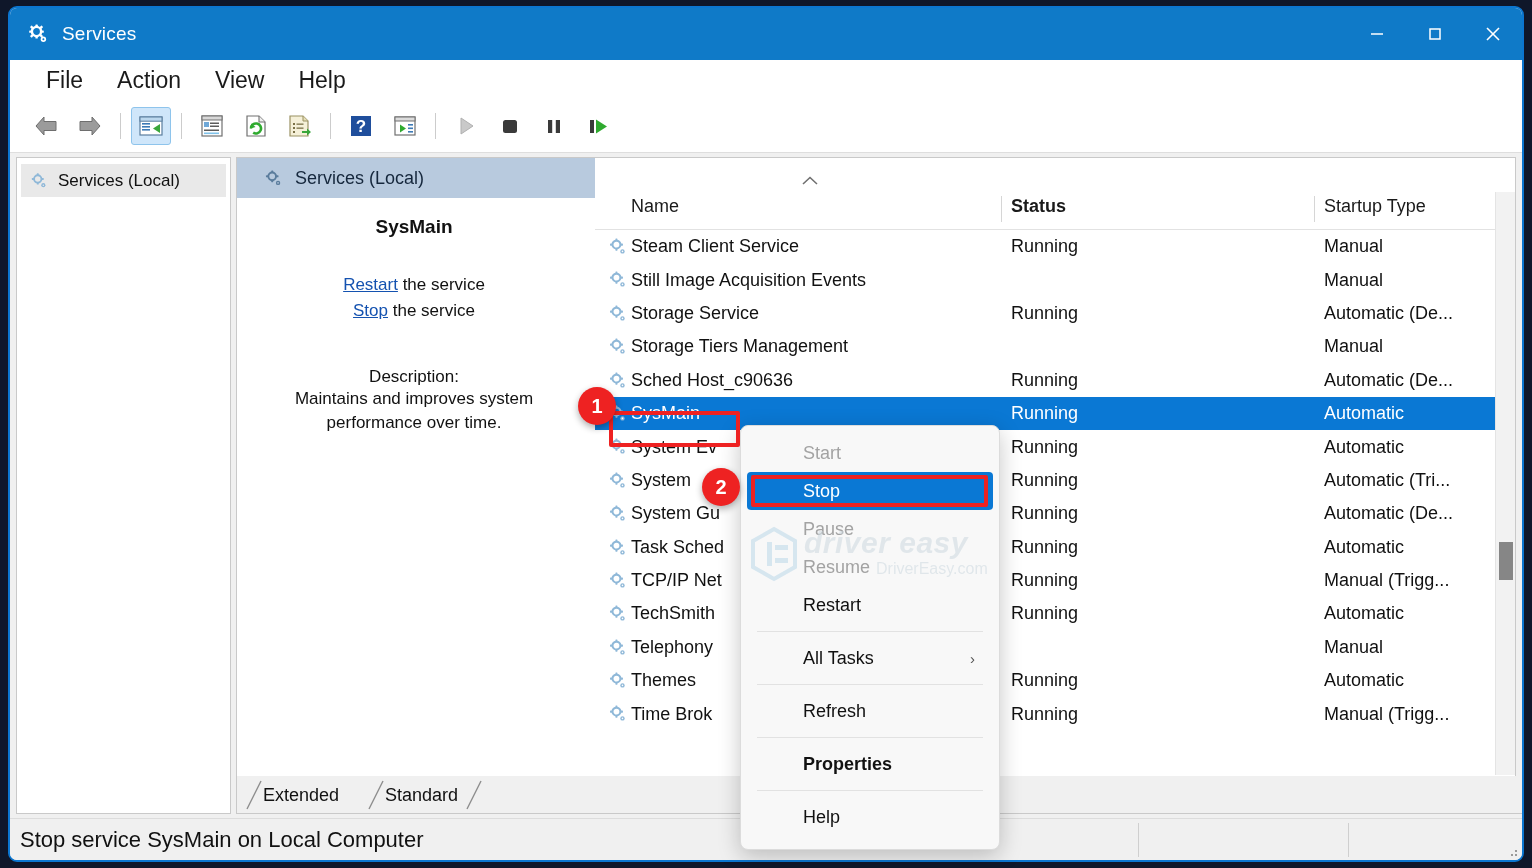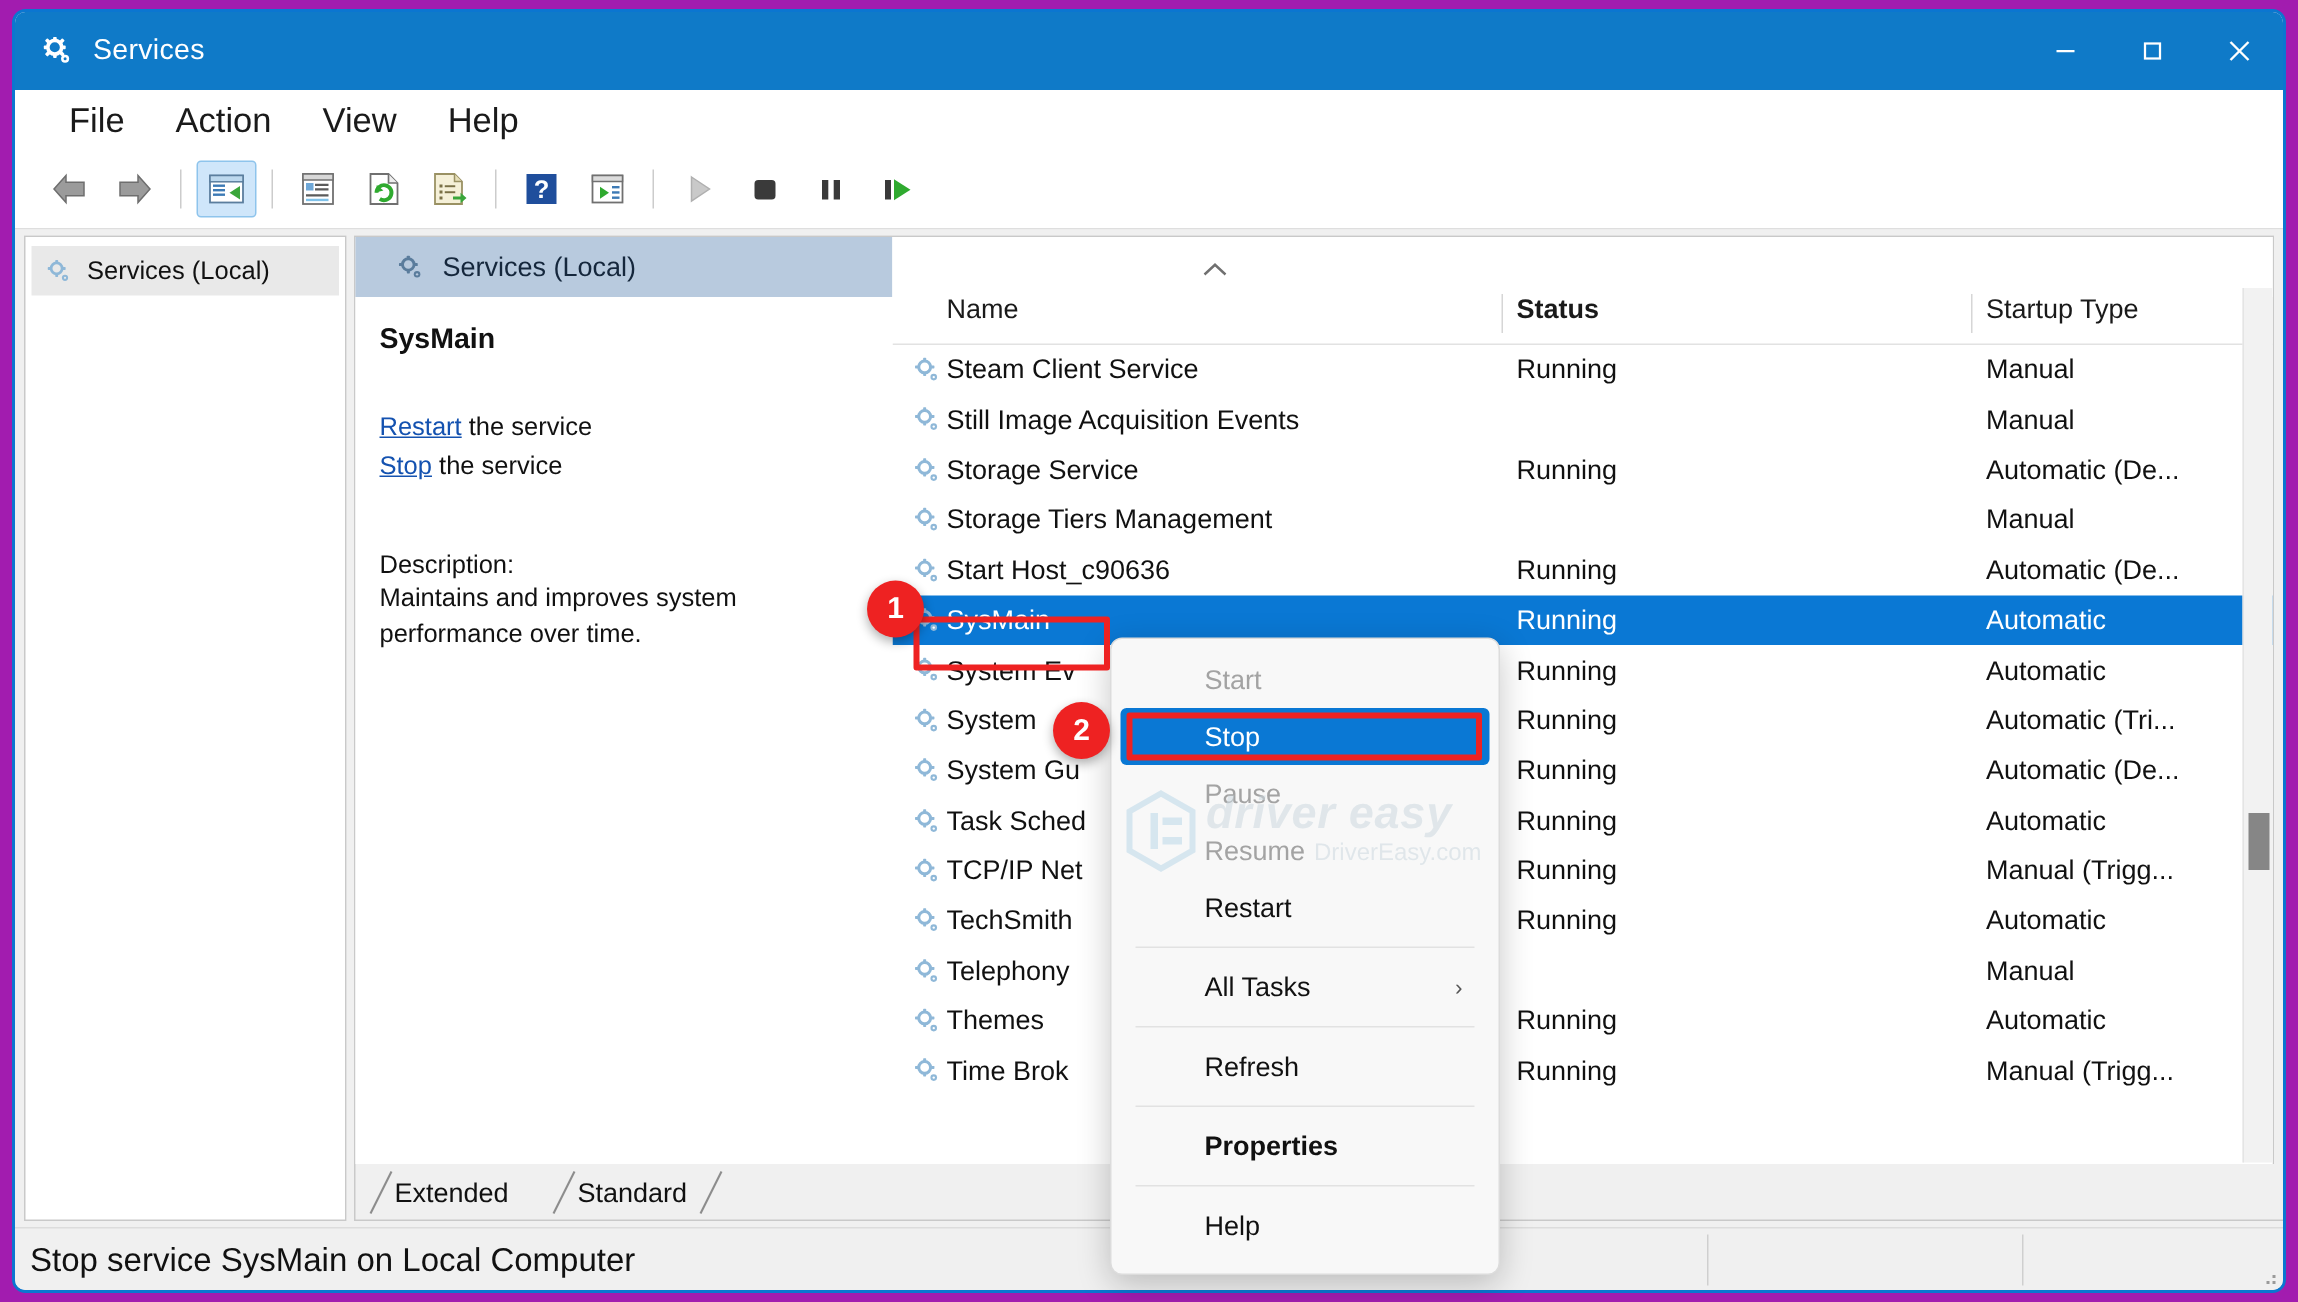--- a/index.html
+++ b/index.html
@@ -6,22 +6,23 @@
   html, body {
     margin: 0; padding: 0;
     width: 1532px; height: 868px;
     overflow: hidden;
     font-family: "Liberation Sans", sans-serif;
     background: #ffffff;
   }
   #app {
     position: relative;
     width: 1532px; height: 868px;
-    background: #a21caf;
+    background: #0f172a;
     overflow: hidden;
+    text-align: center;
   }
 
   
   .win-frame {
     position: absolute;
     left: 8px; top: 6px;
     width: 1516px; height: 856px;
     border: 2px solid #0b76d0;
     border-radius: 9px;
     background: #f0f0f0;
@@ -602,21 +603,21 @@
                     <circle cx="10.3" cy="9.4" r="4.3" fill="none" stroke="#8fb8d8" stroke-width="2.2"></circle>
                     <g fill="#8fb8d8">
                       <rect x="9.2" y="2.7" width="2.2" height="2.7" rx=".5"></rect>
                       <rect x="9.2" y="13.3" width="2.2" height="2.7" rx=".5"></rect>
                       <rect x="3.3" y="8.3" width="2.7" height="2.2" rx=".5"></rect>
                       <rect x="14.7" y="8.3" width="2.7" height="2.2" rx=".5"></rect>
                       <circle cx="16.9" cy="16.8" r="2.4"></circle>
                       <circle cx="16.9" cy="16.8" r=".85" fill="#ffffff"></circle>
                     </g>
                   </svg></span>
-                <span class="c-name">Start Host_c90636</span>
+                <span class="c-name">Sched Host_c90636</span>
                 <span class="c-status">Running</span>
                 <span class="c-startup">Automatic (De...</span>
               </div>
               <div class="row sel">
                 <span class="svc-icon"><svg width="22" height="22" viewBox="0 0 24 24">
                     <circle cx="10.3" cy="9.4" r="4.3" fill="none" stroke="#8fb8d8" stroke-width="2.2"></circle>
                     <g fill="#8fb8d8">
                       <rect x="9.2" y="2.7" width="2.2" height="2.7" rx=".5"></rect>
                       <rect x="9.2" y="13.3" width="2.2" height="2.7" rx=".5"></rect>
                       <rect x="3.3" y="8.3" width="2.7" height="2.2" rx=".5"></rect>

